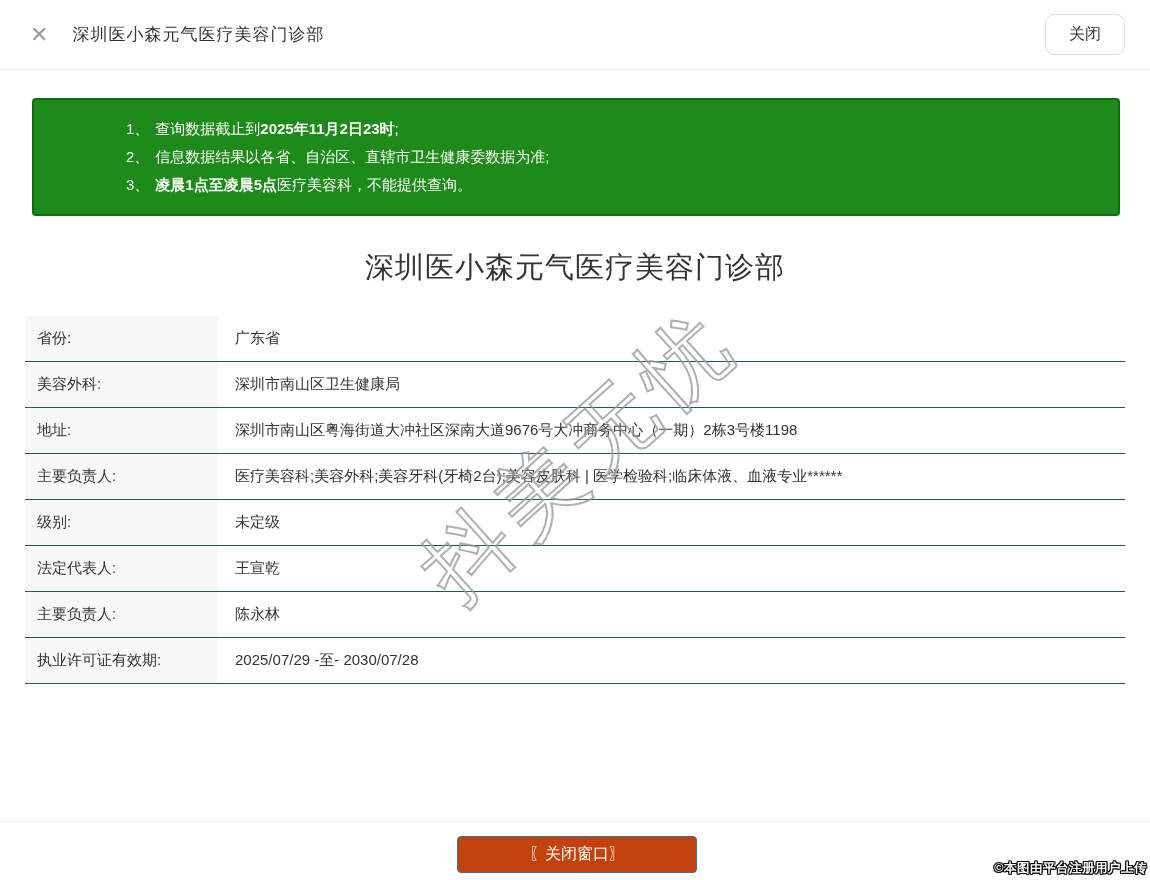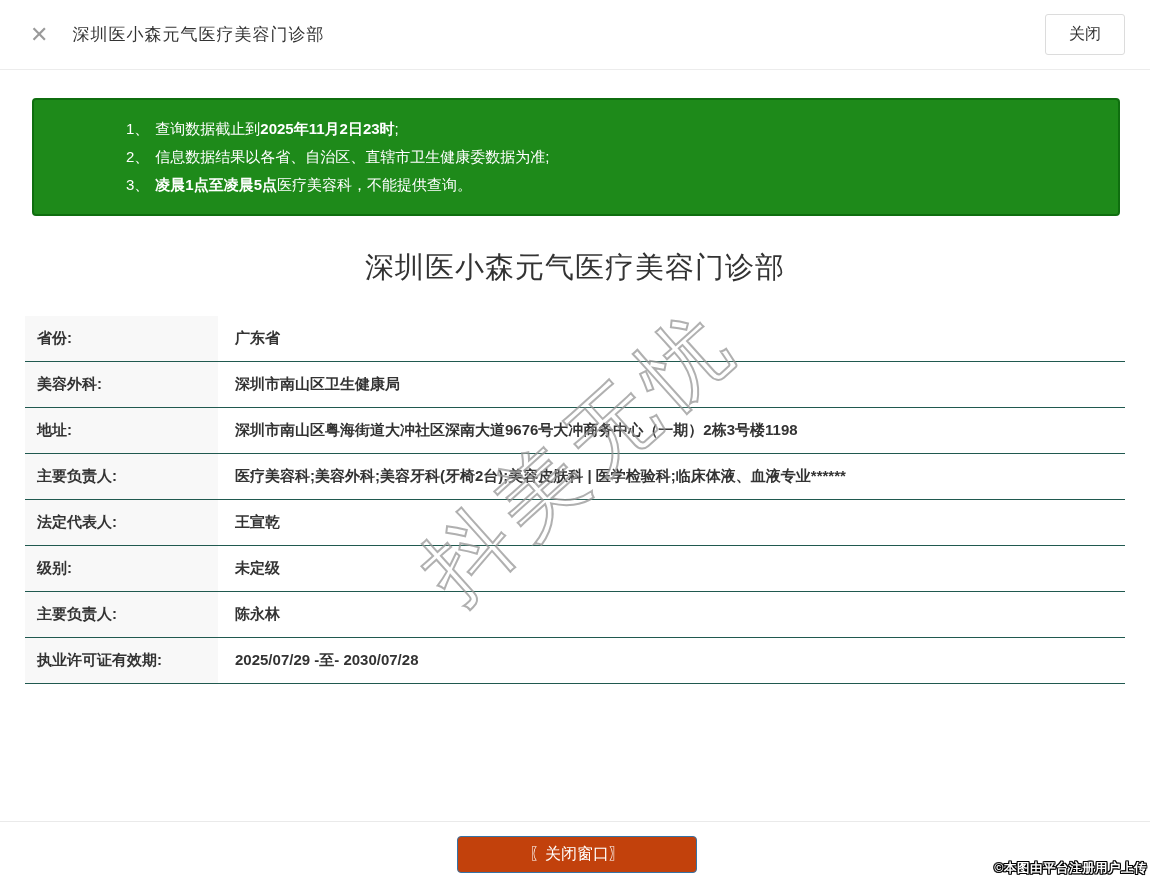--- a/index.html
+++ b/index.html
@@ -31,21 +31,21 @@
   }
   .topbar-title {
     font-size: 17px;
     color: #333;
     letter-spacing: 1px;
   }
   .close-btn {
     margin-left: auto;
     background: #fff;
     border: 1px solid #dcdcdc;
-    border-radius: 3px;
+    border-radius: 9px;
     padding: 9px 23px;
     font-size: 16px;
     color: #333;
     cursor: pointer;
     font-family: inherit;
   }
 
   
   .notice {
     margin: 28px 30px 0 32px;
@@ -68,21 +68,20 @@
     font-weight: 500;
     color: #333;
     margin: 32px 0 28px 0;
     letter-spacing: 1px;
   }
 
   
   .info-table {
     margin: 0 25px;
     width: 1100px;
-    font-weight: bold;
   }
   .info-row {
     display: flex;
     align-items: center;
     min-height: 46px;
     border-bottom: 1px solid #20594f;
     font-size: 15px;
   }
   .info-label {
     width: 193px;
@@ -183,26 +182,26 @@
   </div>
   <div class="info-row">
     <div class="info-label">地址:</div>
     <div class="info-value">深圳市南山区粤海街道大冲社区深南大道9676号大冲商务中心（一期）2栋3号楼1198</div>
   </div>
   <div class="info-row">
     <div class="info-label">主要负责人:</div>
     <div class="info-value">医疗美容科;美容外科;美容牙科(牙椅2台);美容皮肤科 | 医学检验科;临床体液、血液专业******</div>
   </div>
   <div class="info-row">
+    <div class="info-label">级别:</div>
+    <div class="info-value">未定级</div>
+  </div>
+  <div class="info-row">
     <div class="info-label">法定代表人:</div>
     <div class="info-value">王宣乾</div>
-  </div>
-  <div class="info-row">
-    <div class="info-label">级别:</div>
-    <div class="info-value">未定级</div>
   </div>
   <div class="info-row">
     <div class="info-label">主要负责人:</div>
     <div class="info-value">陈永林</div>
   </div>
   <div class="info-row">
     <div class="info-label">执业许可证有效期:</div>
     <div class="info-value">2025/07/29 -至- 2030/07/28</div>
   </div>
 </div>

